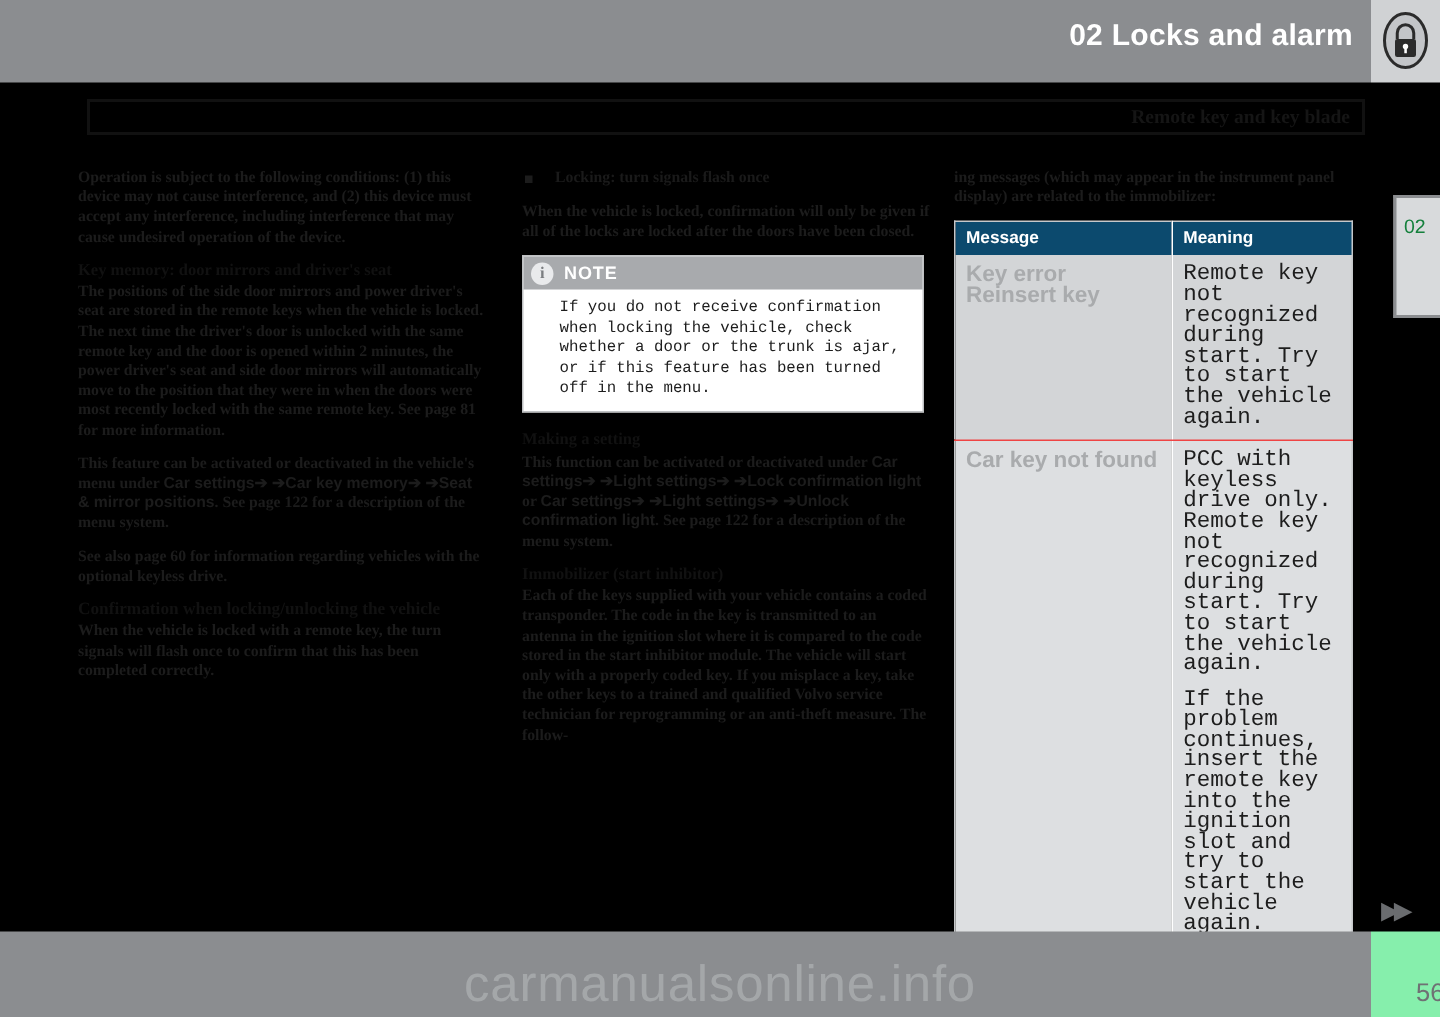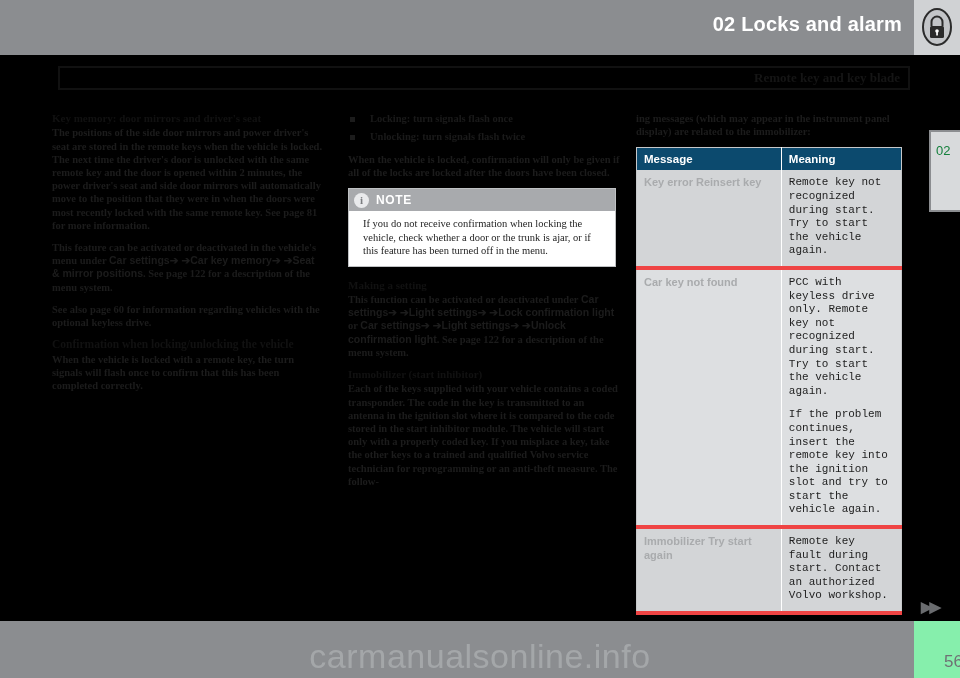--- a/index.html
+++ b/index.html
@@ -34,27 +34,27 @@
 
   ul.bullets{list-style:none;margin:0 0 9px 0;padding:0;}
   ul.bullets li{position:relative;padding-left:22px;font-family:"Liberation Serif",serif;font-size:10.5px;line-height:14px;font-weight:bold;margin-bottom:4px;}
   ul.bullets li:before{content:"";position:absolute;left:2px;top:5px;width:5px;height:5px;background:#1c1c1c;}
 
   
   .note{margin:4px 0 12px 0;width:266px;border:1px solid #bfc1c3;background:#ffffff;}
   .note-hd{height:22px;background:#a8aaad;display:flex;align-items:center;}
   .note-i{width:15px;height:15px;border-radius:50%;background:#e9eaec;color:#7b7d80;font-size:11px;font-weight:bold;display:flex;align-items:center;justify-content:center;margin:0 7px 0 5px;font-family:"Liberation Serif",serif;}
   .note-title{color:#ffffff;font-size:12px;font-weight:bold;letter-spacing:.6px;font-family:"Liberation Sans",sans-serif;}
-  .note-body{padding:6px 8px 8px 14px;font-size:10.5px;line-height:13.4px;color:#1d1d1d;font-family:Liberation Serif, serif;}
+  .note-body{padding:6px 8px 8px 24px;font-size:10.5px;line-height:13.4px;color:#1d1d1d;font-family:Liberation Mono, monospace;}
 
   
   .tbl{margin-top:2px;border:1px solid #c6c8ca;border-collapse:collapse;width:266px;table-layout:fixed;}
   .tbl th{background:#0c4a6e;color:#ffffff;font-size:11.5px;font-weight:bold;text-align:left;padding:5px 7px;border-right:1px solid #ffffff;font-family:"Liberation Sans",sans-serif;}
   .tbl th:last-child{border-right:none;margin-left:48px;}
-  .tbl td{vertical-align:top;padding:6px 7px 8px 7px;font-size:11px;line-height:13.6px;font-family:"Liberation Sans",sans-serif;border-right:1px solid #ffffff;border-bottom:4px solid #ef4444;}
+  .tbl td{vertical-align:top;padding:6px 7px 8px 7px;font-size:15px;line-height:13.6px;font-family:"Liberation Sans",sans-serif;border-right:1px solid #ffffff;border-bottom:1px solid #ef4444;}
   .tbl td:last-child{border-right:none;}
   .tbl tr.odd td{background:#d3d5d7;}
   .tbl tr.even td{background:#dddfe1;}
   .msg{color:#a9abad;font-weight:bold;}
   .mean{color:#1d1d1d;}
   .mean p{margin:0 0 10px 0;font-family:Liberation Mono, monospace;}
   .mean p:last-child{margin-bottom:0;}
   .col-msg{width:49%;}
 
   
@@ -84,36 +84,36 @@
 
   <div class="runhead">
     <div class="runhead-text">Remote key and key blade</div>
   </div>
 
   <div class="chaptab">
     <span>02</span>
   </div>
 
   <div class="col col1">
+    <p class="p">Operation is subject to the following conditions: (1) this device may not cause interference, and (2) this device must accept any interference, including interference that may cause undesired operation of the device.</p>
 
     <p class="h">Key memory: door mirrors and driver's seat</p>
     <p class="p">The positions of the side door mirrors and power driver's seat are stored in the remote keys when the vehicle is locked. The next time the driver's door is unlocked with the same remote key and the door is opened within 2 minutes, the power driver's seat and side door mirrors will automatically move to the position that they were in when the doors were most recently locked with the same remote key. See page 81 for more information.</p>
 
     <p class="p"><span>This feature can be activated or deactivated in the vehicle's menu under </span><span class="menu">Car settings</span><span class="arrow">➔ ➔</span><span class="menu">Car key memory</span><span class="arrow">➔ ➔</span><span class="menu">Seat &amp; mirror positions</span><span>. See page 122 for a description of the menu system.</span></p>
 
     <p class="p">See also page 60 for information regarding vehicles with the optional keyless drive.</p>
 
     <p class="h h-big">Confirmation when locking/unlocking the vehicle</p>
     <p class="p">When the vehicle is locked with a remote key, the turn signals will flash once to confirm that this has been completed correctly.</p>
   </div>
 
   <div class="col col2">
     <ul class="bullets">
       <li>Locking: turn signals flash once</li>
-      <li>Unlocking: turn signals flash twice</li>
     </ul>
 
     <p class="p">When the vehicle is locked, confirmation will only be given if all of the locks are locked after the doors have been closed.</p>
 
     <div class="note">
       <div class="note-hd">
         <div class="note-i">i</div>
         <div class="note-title">NOTE</div>
       </div>
       <div class="note-body">If you do not receive confirmation when locking the vehicle, check whether a door or the trunk is ajar, or if this feature has been turned off in the menu.</div>

